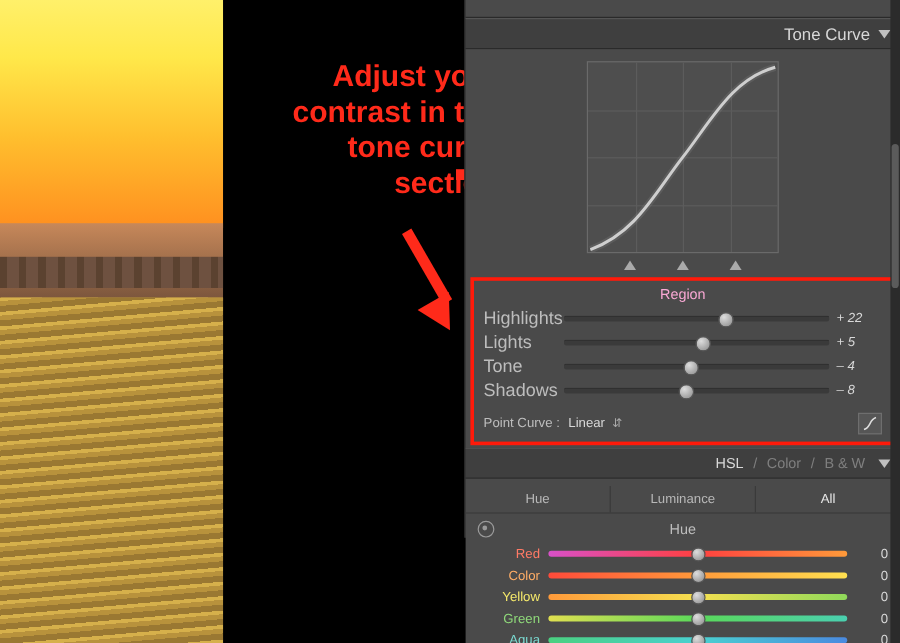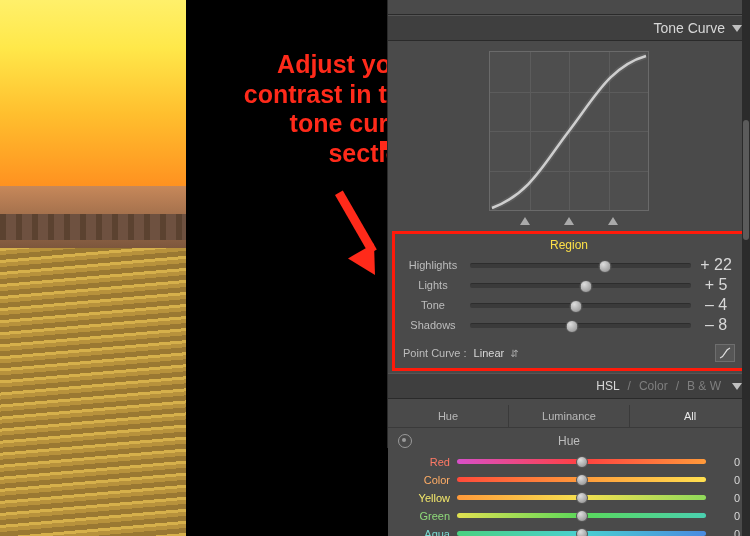--- a/index.html
+++ b/index.html
@@ -28,26 +28,26 @@
   .gl1{left:25%;top:0;width:1px;height:100%;}
   .gl2{left:50%;top:0;width:1px;height:100%;}
   .gl3{left:75%;top:0;width:1px;height:100%;}
   .gl4{top:25%;left:0;height:1px;width:100%;}
   .gl5{top:50%;left:0;height:1px;width:100%;}
   .gl6{top:75%;left:0;height:1px;width:100%;}
   .curve-box svg{position:absolute;inset:0;}
   .zone-handles{display:flex;justify-content:center;gap:34px;margin-top:-2px;margin-bottom:6px;}
   .zh{width:0;height:0;border-left:5px solid transparent;border-right:5px solid transparent;border-bottom:8px solid #aaa;}
   .region-box{border:3px solid #ff1a0a;margin:0 -6px;padding:4px 8px 6px 8px;}
-  .region-title{text-align:center;color:#fde047;font-size:12px;margin-bottom:4px;}
+  .region-title{text-align:center;color:#f9a8d4;font-size:12px;margin-bottom:4px;}
   .row{display:flex;align-items:center;height:18px;margin-bottom:2px;}
-  .row .lbl{width:60px;text-align:center;color:#bdbdbd;font-size:11px;padding-right:7px;}
+  .row .lbl{width:60px;text-align:left;color:#bdbdbd;font-size:15px;padding-right:7px;}
   .row .track{flex:1;height:4px;background:#3a3a3a;border-radius:2px;position:relative;border-top:1px solid #2d2d2d;}
   .row .thumb{position:absolute;top:-4px;width:11px;height:11px;border-radius:50%;background:radial-gradient(circle at 35% 30%,#ddd,#888);border:1px solid #555;transform:translateX(-50%);}
-  .row .val{width:38px;text-align:center;color:#d8d8d8;font-size:16px;padding-left:6px;}
+  .row .val{width:38px;text-align:left;color:#d8d8d8;font-size:11px;padding-left:6px;font-style:italic;}
   .pc-row{display:flex;align-items:center;margin-top:10px;height:18px;}
   .pc-lbl{color:#bdbdbd;font-size:11px;margin-right:7px;}
   .pc-sel{color:#d8d8d8;font-size:11px;display:flex;align-items:center;}
   .pc-sel .dd{margin-left:6px;font-size:10px;color:#aaa;}
   .pc-btn{margin-left:auto;width:18px;height:16px;background:#565656;border:1px solid #6e6e6e;display:flex;align-items:center;justify-content:center;}
   .pc-btn svg{width:12px;height:12px;}
   .hsl-head{display:flex;align-items:center;justify-content:flex-end;height:24px;padding:0 8px;background:#3f3f3f;border-top:1px solid #555;border-bottom:1px solid #2a2a2a;font-size:12px;text-align:center;}
   .hsl-head span{margin:0 4px;color:#7f7f7f;}
   .hsl-head .active{color:#d8d8d8;}
   .hsl-panel{background:#4a4a4a;padding:6px 10px 0 10px;}

